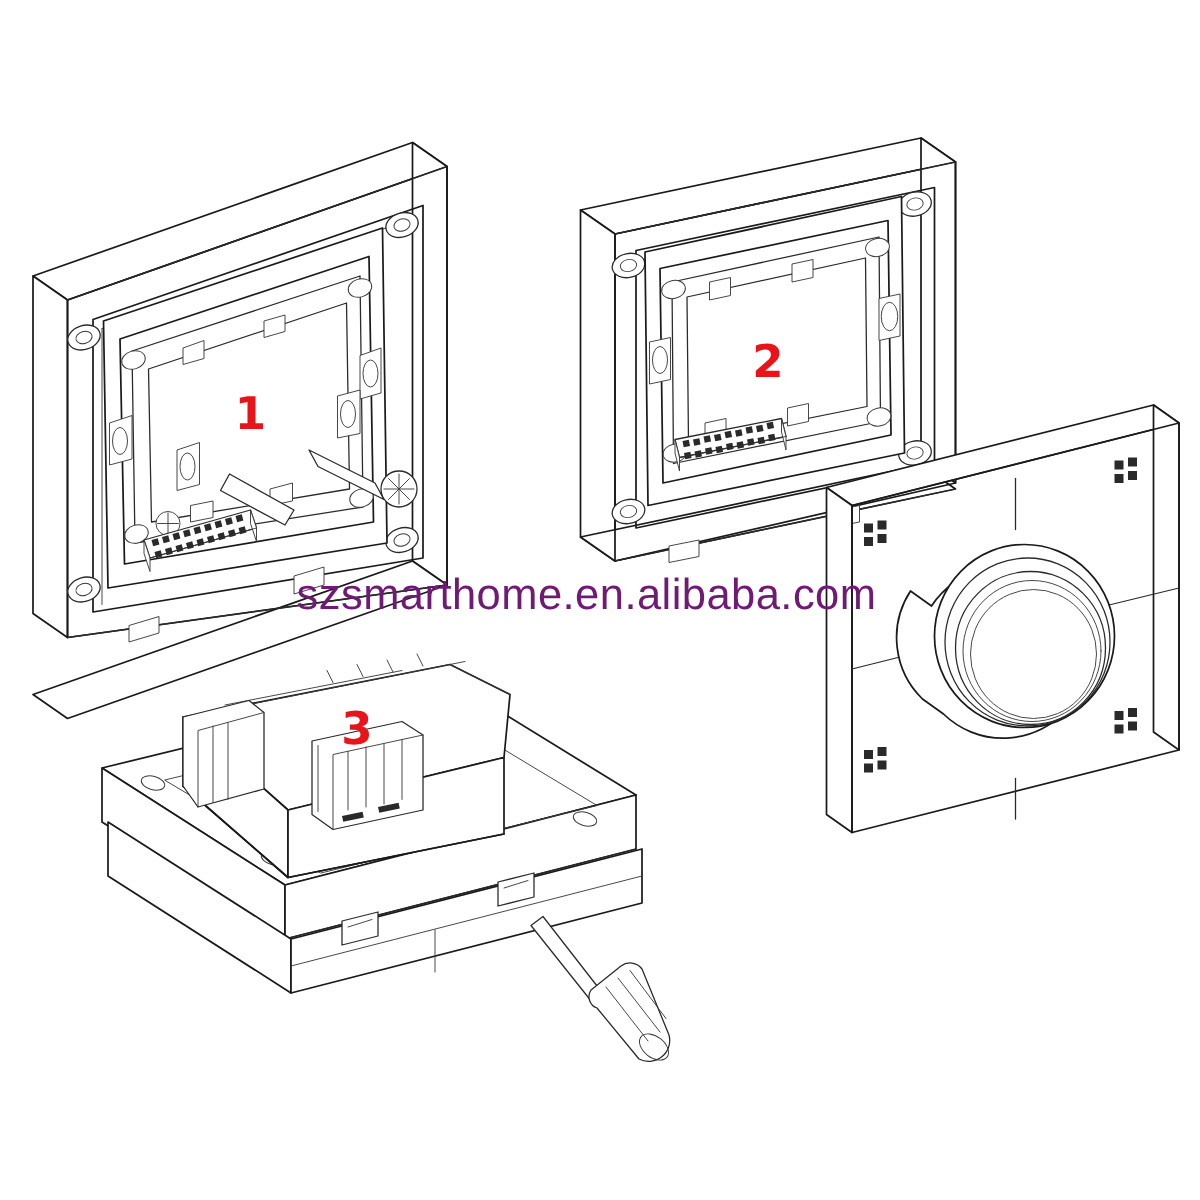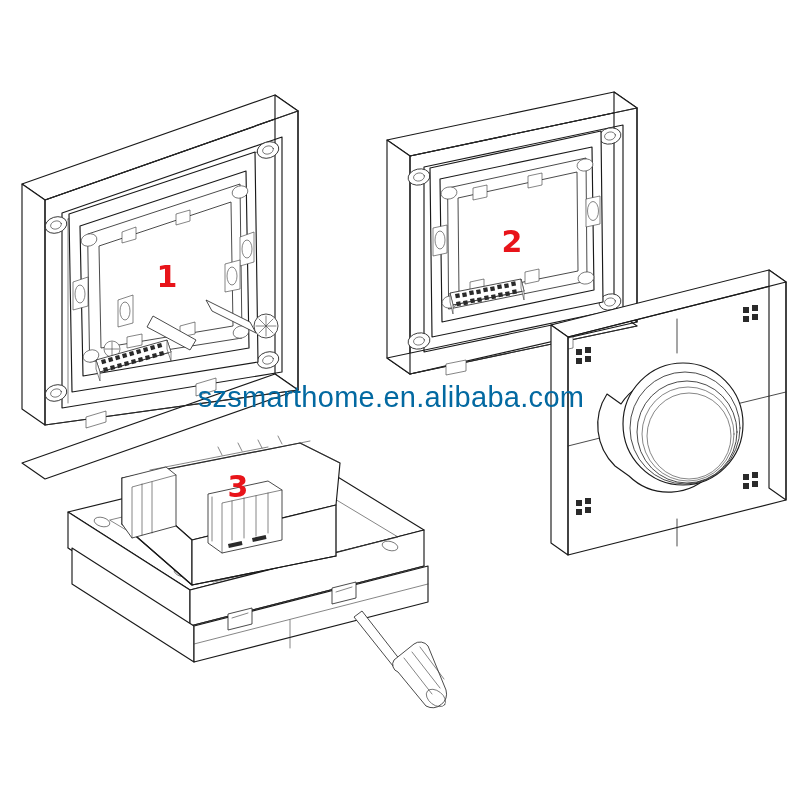--- a/index.html
+++ b/index.html
@@ -28,21 +28,21 @@
     user-select:none;
   }
   .watermark-text{
     position:absolute;
     left:0;right:18px;
     top:383px;
     text-align:center;
     font-family:"Liberation Sans", sans-serif;
     font-size:29px;
     letter-spacing:0.3px;
-    color:#0369a1;
+    color:#701a75;
     white-space:nowrap;
     user-select:none;
     pointer-events:none;
     line-height:1;
   }
 </style>
 </head>
 <body>
 
 <div id="diagram-root">

